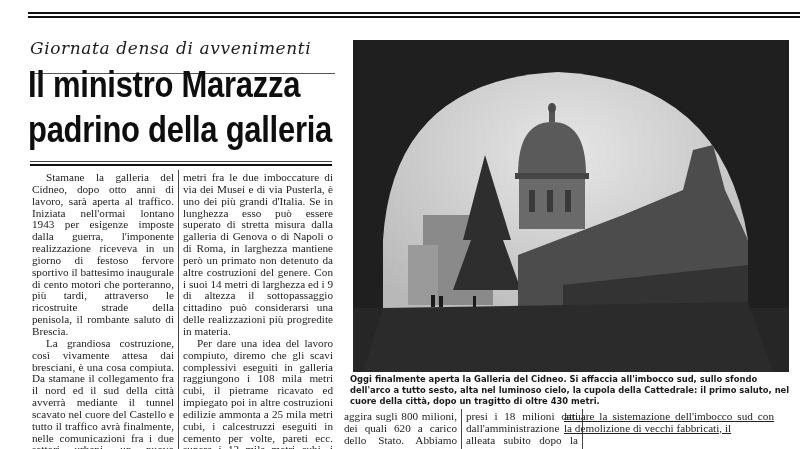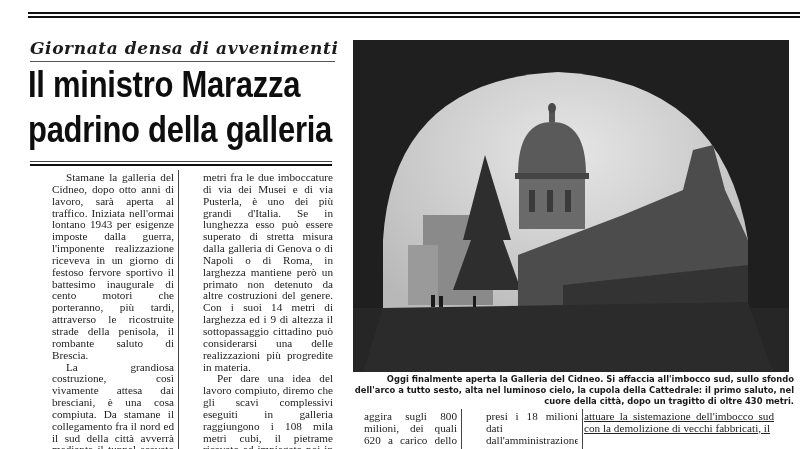--- a/index.html
+++ b/index.html
@@ -9,56 +9,56 @@
       font-family: "DejaVu Serif", serif;
       color: #1a1a1a;
     }
     .page { position: relative; width: 800px; height: 449px; }
     .top-rule {
       position: absolute; left: 28px; top: 12px; width: 772px; height: 6px;
       border-top: 2px solid #111; border-bottom: 2px solid #111;
     }
     .kicker {
       position: absolute; left: 30px; top: 38px; width: 305px;
-      font-family: "DejaVu Serif", serif; font-style: italic; font-weight: bold;
+      font-family: "DejaVu Serif", serif; font-style: italic; font-weight: normal;
       font-size: 17px; letter-spacing: 0.6px; color: #1c1c1c;
-      border-bottom: 1px solid #555; padding-bottom: 3px; white-space: nowrap;
+      border-bottom: 1px solid #555; padding-bottom: 15px; white-space: nowrap;
     }
     .headline {
       position: absolute; left: 28px; top: 62px; width: 312px;
       font-family: "Liberation Sans", sans-serif; font-weight: bold;
       font-size: 36px; line-height: 45px; color: #0e0e0e;
       transform: scaleX(0.86); transform-origin: left top;
       white-space: nowrap; letter-spacing: -0.3px;
     }
     .head-rule {
       position: absolute; left: 30px; top: 161px; width: 302px; height: 5px;
       border-top: 1px solid #444; border-bottom: 2px solid #111;
     }
     .col {
       position: absolute;
       font-family: "Liberation Serif", serif;
       font-size: 11.2px; line-height: 11.85px; color: #222;
       text-align: justify; overflow: hidden;
     }
-    .col p { text-indent: 14px; margin-left: 20px; }
+    .col p { text-indent: 14px; }
     .col p.noindent { text-indent: 0; }
     .col-1 { left: 32px; top: 172px; width: 142px; height: 277px; }
     .col-2 { left: 183px; top: 172px; width: 150px; height: 277px; font-family: Liberation Serif, serif; }
     .col-divider { position: absolute; width: 1px; background: #444; }
     .div-1 { left: 178px; top: 170px; height: 279px; }
     .photo {
       position: absolute; left: 353px; top: 40px; width: 436px; height: 332px;
       background: #1e1e1e; overflow: hidden;
     }
     .photo svg { display: block; }
     .caption {
       position: absolute; left: 350px; top: 374px; width: 444px;
       font-family: "DejaVu Sans", sans-serif; font-weight: bold;
-      font-size: 8.4px; line-height: 11px; text-align: right; color: #1a1a1a;
+      font-size: 8.4px; line-height: 11px; text-align: left; color: #1a1a1a;
     }
     .col-3 { left: 344px; top: 411px; width: 113px; height: 38px; }
     .col-4 { left: 466px; top: 411px; width: 112px; height: 38px; }
     .col-5 { left: 564px; top: 411px; width: 210px; height: 38px; text-decoration: underline; }
     .div-3 { left: 461px; top: 409px; height: 40px; }
     .div-4 { left: 582px; top: 409px; height: 40px; }
   </style>
 </head>
 <body>
 

